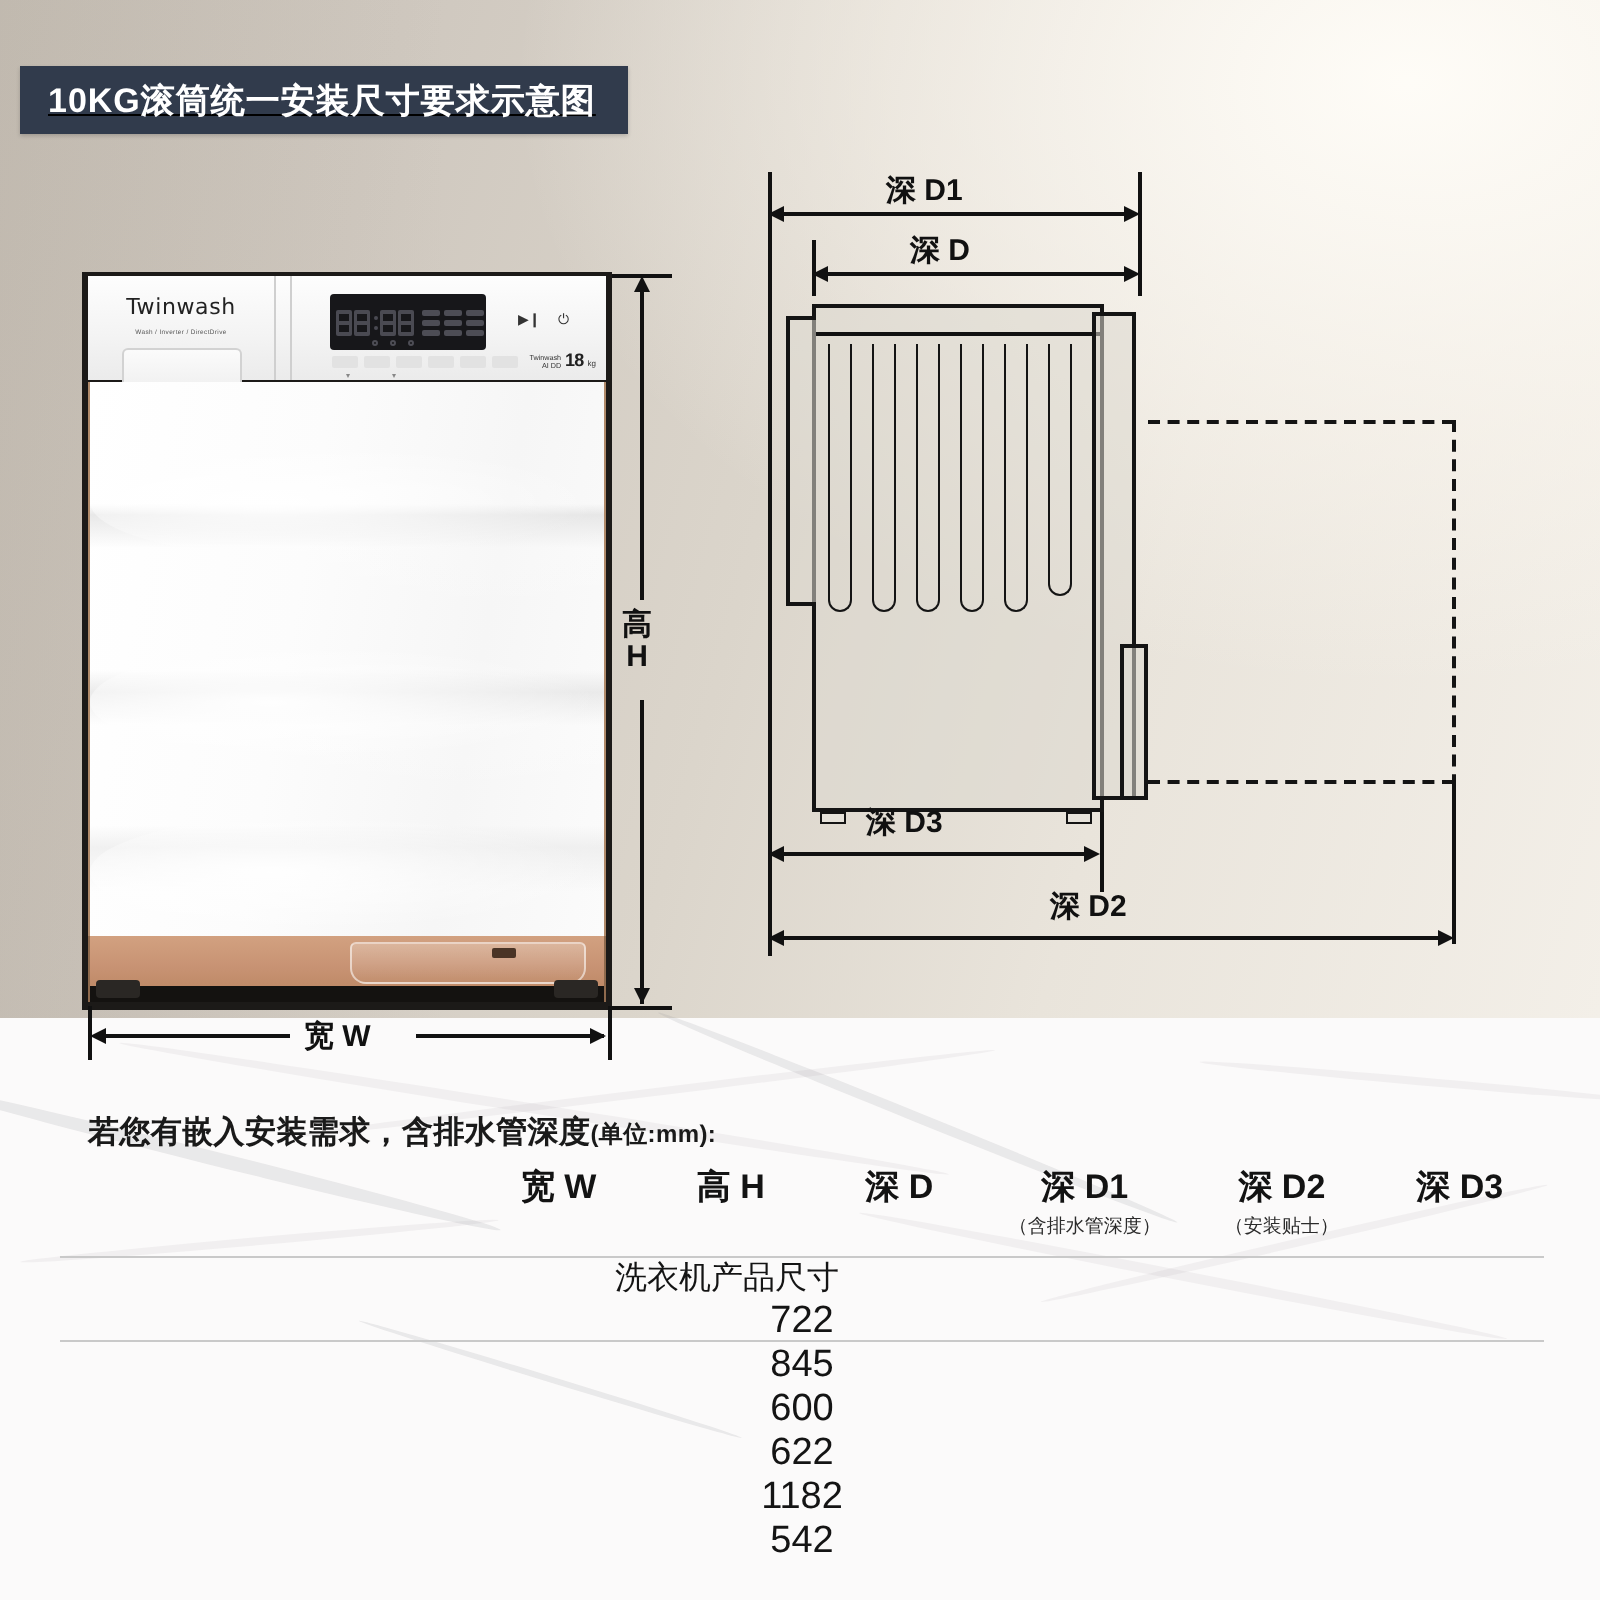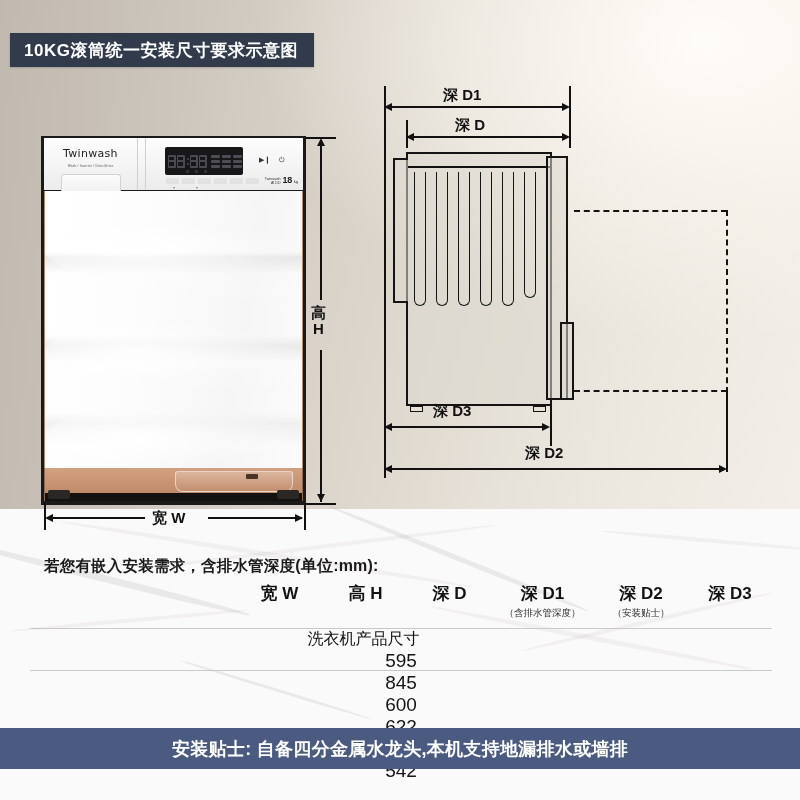--- a/index.html
+++ b/index.html
@@ -31,20 +31,21 @@
   .vein { position: absolute; background: rgba(150,150,155,0.17); transform-origin: 0 0; border-radius: 50%; }
   .vein.soft { background: rgba(160,158,160,0.11); }
 
   
   .title-banner {
     position: absolute; left: 10px; top: 33px; height: 34px;
     padding: 0 16px 0 14px;
     display: flex; align-items: center;
     background: #313b4c;
     box-shadow: 0 1px 2px rgba(0,0,0,0.18);
+    text-decoration: underline;
   }
   .title-banner .txt {
     color: #ffffff; font-size: 17px; font-weight: bold; letter-spacing: 0.5px;
     white-space: nowrap;
   }
 
   
   .washer {
     position: absolute; left: 41px; top: 136px; width: 265px; height: 369px;
     background: #1c1a18;
@@ -156,21 +157,21 @@
   .rib { position:absolute; width:12px; border:1.6px solid #141414; border-top:none; border-radius: 0 0 7px 7px; }
   .dashed-h { position:absolute; height:0; border-top: 2px dashed #141414; }
   .dashed-v { position:absolute; width:0; border-left: 2px dashed #141414; }
   .dg-foot { position:absolute; width:13px; height:6px; border:1.6px solid #141414; background:#e6e2da;}
 
   
   .spec-intro {
     position:absolute; left:44px; top:556px;
     font-size: 15.5px; font-weight: bold; color:#1a1a1a; letter-spacing:0.2px;
   }
-  .spec-intro .unit { font-size: 16px; font-weight: bold; }
+  .spec-intro .unit { font-size: 12px; font-weight: bold; }
   .spec-table { position:absolute; left:30px; top:582px; width: 742px; }
   .sp-row { display:flex; align-items:flex-start; }
   .sp-head { height: 46px; }
   .sp-cell { text-align:center; }
   .c-name  { width: 215px; text-align:left; padding-left: 14px; }
   .c-w     { width: 90px; }
   .c-h     { width: 90px; }
   .c-d     { width: 86px; }
   .c-d1    { width: 108px; }
   .c-d2    { width: 98px; }
@@ -401,29 +402,26 @@
       </div>
       <div class="sp-cell c-d3">
         <div class="hd-main">深 D3</div>
       </div>
     </div>
 
     <div class="rule"></div>
 
     <div class="sp-row body-row">
       <div class="sp-cell c-name rname">洗衣机产品尺寸</div>
-      <div class="sp-cell c-w rval">595</div>
+      <div class="sp-cell c-w rval">722</div>
       <div class="sp-cell c-h rval">845</div>
       <div class="sp-cell c-d rval">600</div>
       <div class="sp-cell c-d1 rval">622</div>
       <div class="sp-cell c-d2 rval">1182</div>
       <div class="sp-cell c-d3 rval">542</div>
     </div>
 
     <div class="rule"></div>
 
   </div>
 
-  <div class="footer-banner">
-    <span class="txt">安装贴士: 自备四分金属水龙头,本机支持地漏排水或墙排</span>
-  </div>
 
 </div>
 
 </body></html>

